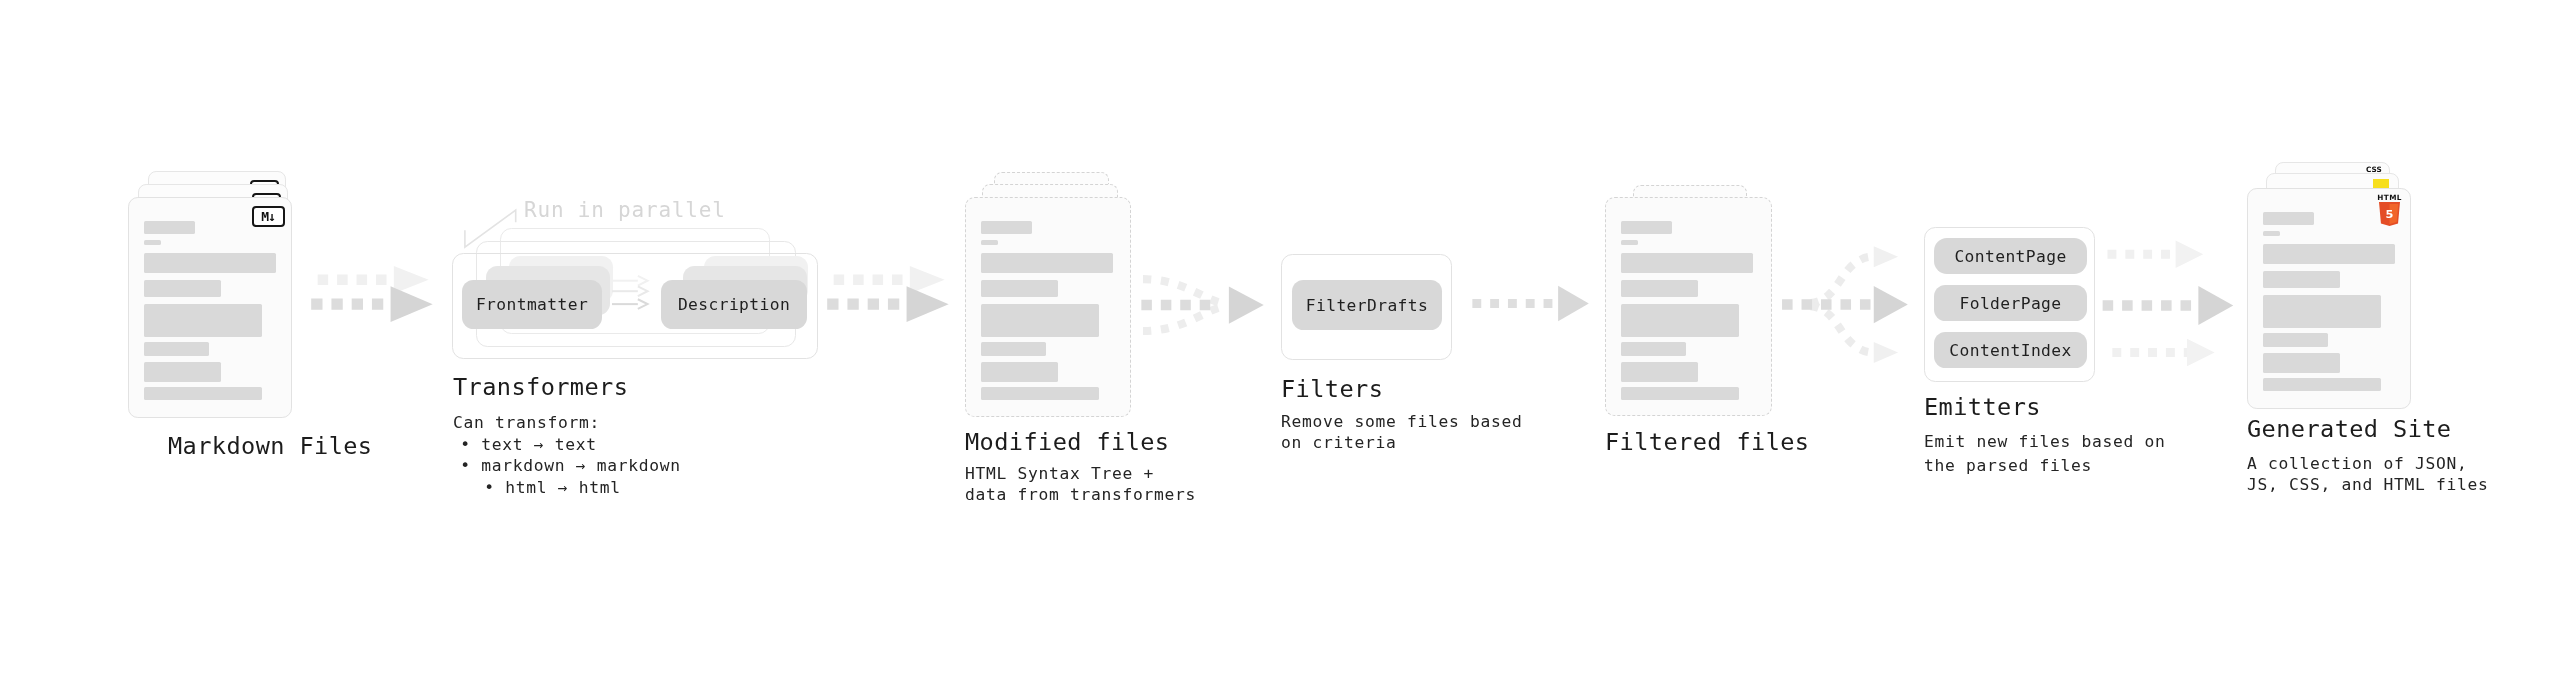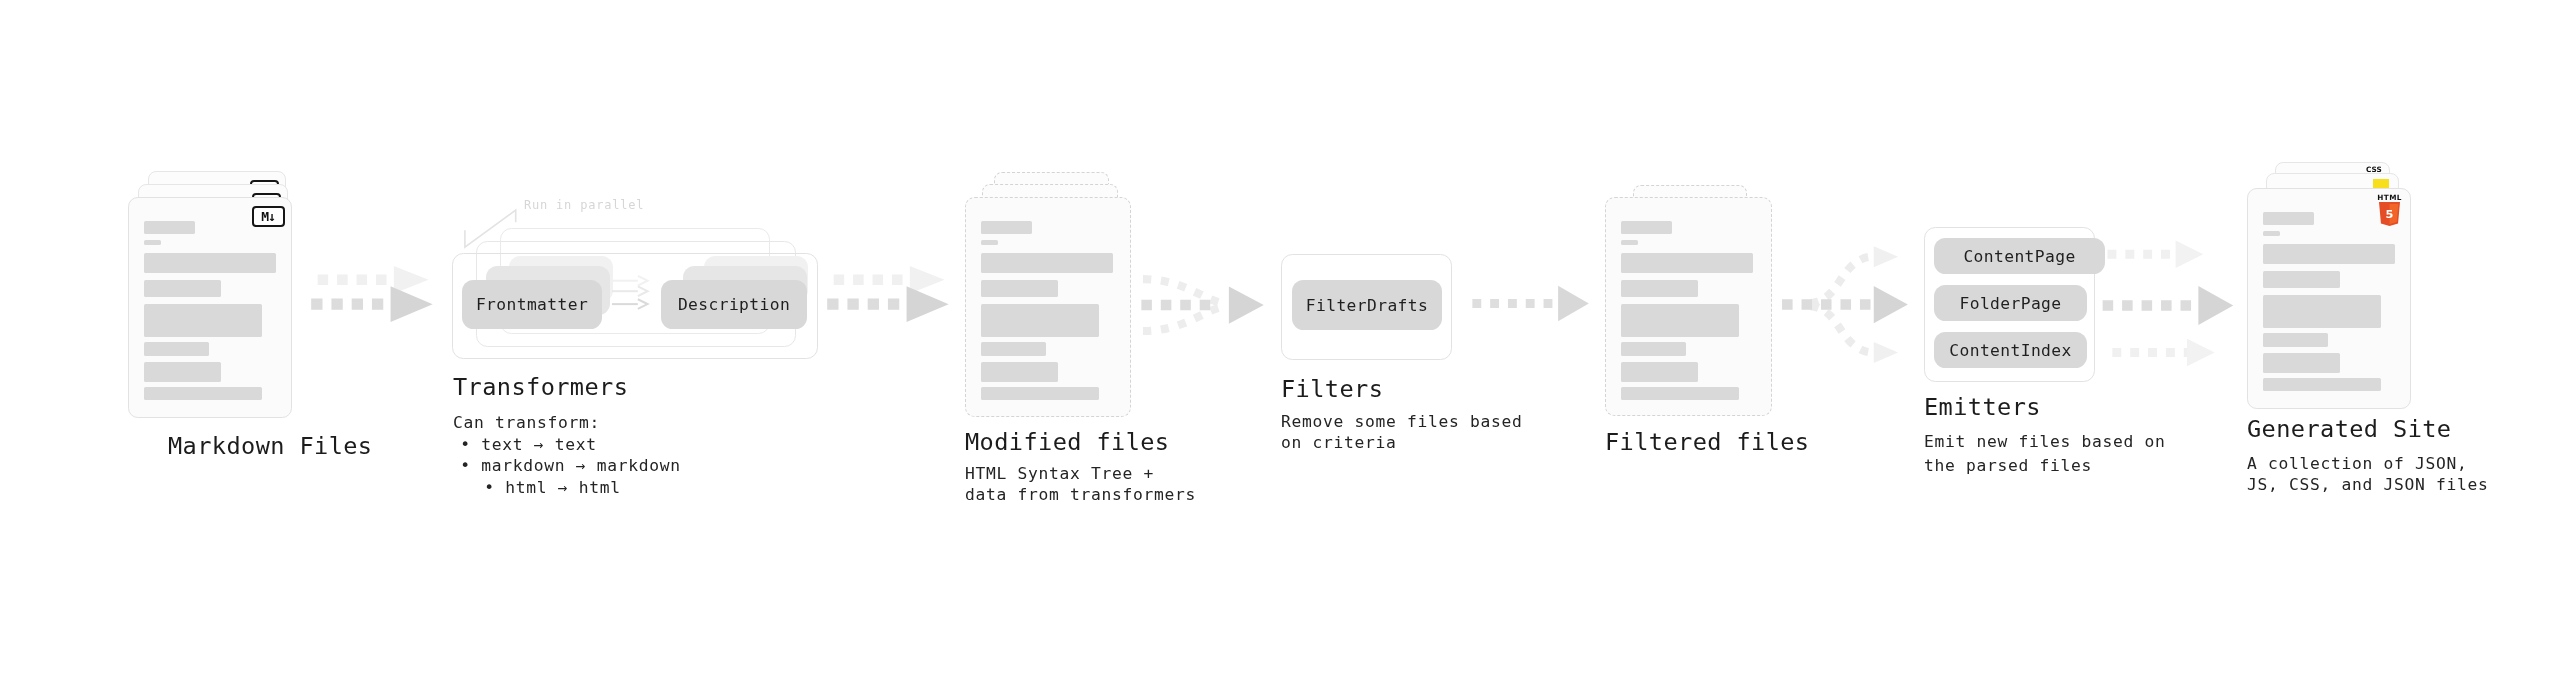--- a/index.html
+++ b/index.html
@@ -13,21 +13,21 @@
   .skeleton{position:absolute;left:15.4px;top:23px;right:9.8px;bottom:8.1px;overflow:hidden;}
   .skeleton .bar{background:#d9d9d9;border-radius:1.6px;}
   
   .md-icon{position:absolute;right:6.5px;top:8.1px;width:32.5px;height:21px;border:2.4px solid #161616;border-radius:4.1px;
            background:#fff;display:flex;align-items:center;justify-content:center;
            font-weight:bold;font-size:13px;letter-spacing:-0.8px;color:#111;box-sizing:border-box;}
   .md-icon.small{width:29px;height:19.5px;font-size:11.4px;border-width:2px;}
   
   .section-label{position:absolute;font-size:23.6px;letter-spacing:0.4px;font-weight:500;color:#1c1c1c;white-space:nowrap;}
   .section-sub{position:absolute;font-size:16.3px;letter-spacing:0.7px;line-height:23.6px;color:#242424;white-space:nowrap;}
-  .note-text{position:absolute;font-size:12px;letter-spacing:0.8px;color:#d6d6d6;white-space:nowrap;}
+  .note-text{position:absolute;font-size:21px;letter-spacing:0.8px;color:#d6d6d6;white-space:nowrap;}
   
   .frame{position:absolute;background:transparent;border:1.6px solid #e2e2e2;border-radius:11.4px;box-sizing:border-box;}
   .pill{position:absolute;background:#d8d8d8;border-radius:11.4px;display:flex;align-items:center;justify-content:center;
         font-size:16.3px;letter-spacing:0.4px;color:#1f1f1f;white-space:nowrap;}
   .ghost{position:absolute;border-radius:11.4px;}
   
   .css-badge{position:absolute;display:flex;flex-direction:column;align-items:center;font-family:"DejaVu Sans","Liberation Sans",sans-serif;}
   .css-badge .txt{font-size:7.3px;font-weight:bold;color:#111;line-height:7.3px;letter-spacing:0;}
   .css-badge .bar{width:14.6px;height:2.4px;margin-top:0.8px;}
   .js-badge{position:absolute;width:16.3px;height:11.4px;}
@@ -183,21 +183,21 @@
     <path d="M40,80 C70,78 75,45 95,31 C103,25 110,23 116,23" fill="none" stroke="#ececec" stroke-width="10" stroke-dasharray="10 11"></path>
     <polygon points="118,10 148,23 118,36" fill="#f0f0f0"></polygon>
     <path d="M40,84 C70,86 75,119 95,133 C103,139 110,141 116,141" fill="none" stroke="#ececec" stroke-width="10" stroke-dasharray="10 11"></path>
     <polygon points="118,128 148,141 118,154" fill="#f0f0f0"></polygon>
     <line x1="5" y1="82" x2="115" y2="82" stroke="#dcdcdc" stroke-width="13" stroke-dasharray="13 11"></line>
     <polygon points="118,59 160,82 118,105" fill="#d5d5d5"></polygon>
   </svg>
 
   <div>
     <div class="frame" style="left:1924px;top:227px;width:171px;height:155px;background:#fff;"></div>
-    <div class="pill" style="left:1934px;top:238px;width:171px;height:36px;">ContentPage</div>
+    <div class="pill" style="left:1934px;top:238px;width:153px;height:36px;border-radius:13px;">ContentPage</div>
     <div class="pill" style="left:1934px;top:285px;width:153px;height:36px;">FolderPage</div>
     <div class="pill" style="left:1934px;top:332px;width:153px;height:36px;">ContentIndex</div>
     <div class="section-label" style="left:1924px;top:393px;">Emitters</div>
     <div class="section-sub" style="left:1924px;top:430px;line-height:23.6px;">
       <div>Emit new files based on</div>
       <div>the parsed files</div>
     </div>
   </div>
 
   <svg class="abs" style="left:2101px;top:234px;" width="142" height="138" viewBox="0 0 175 170">
@@ -235,18 +235,18 @@
           <div class="bar" style="width: 77px; height: 17px; margin-bottom: 6.5px;"></div>
           <div class="bar" style="width: 118px; height: 33px; margin-bottom: 4.9px;"></div>
           <div class="bar" style="width: 65px; height: 14px; margin-bottom: 6.5px;"></div>
           <div class="bar" style="width: 77px; height: 19.5px; margin-bottom: 5.7px;"></div>
           <div class="bar" style="width: 118px; height: 13px; margin-bottom: 0px;"></div>
         </div>
     </div>
     <div class="section-label" style="left:2247px;top:415px;">Generated Site</div>
     <div class="section-sub" style="left:2247px;top:453px;line-height:21px;">
       <div>A collection of JSON,</div>
-      <div>JS, CSS, and JSON files</div>
+      <div>JS, CSS, and HTML files</div>
     </div>
   </div>
 
 </div>
 
 
 </body></html>

